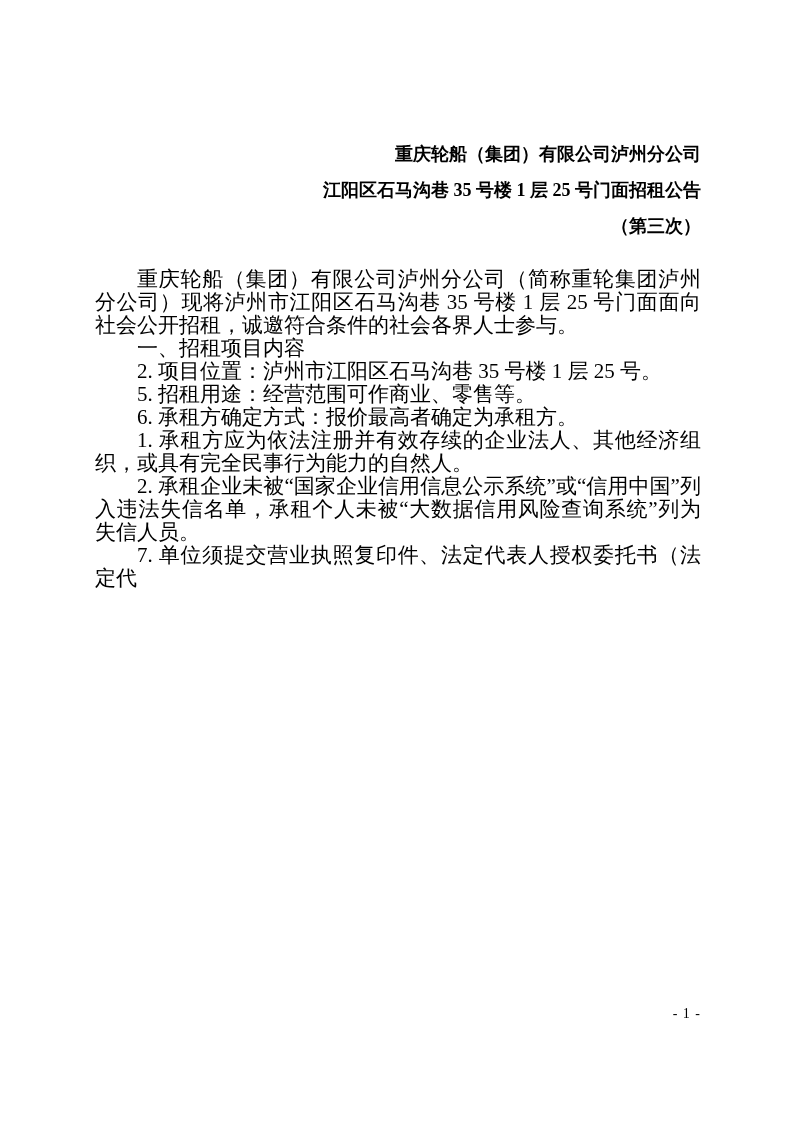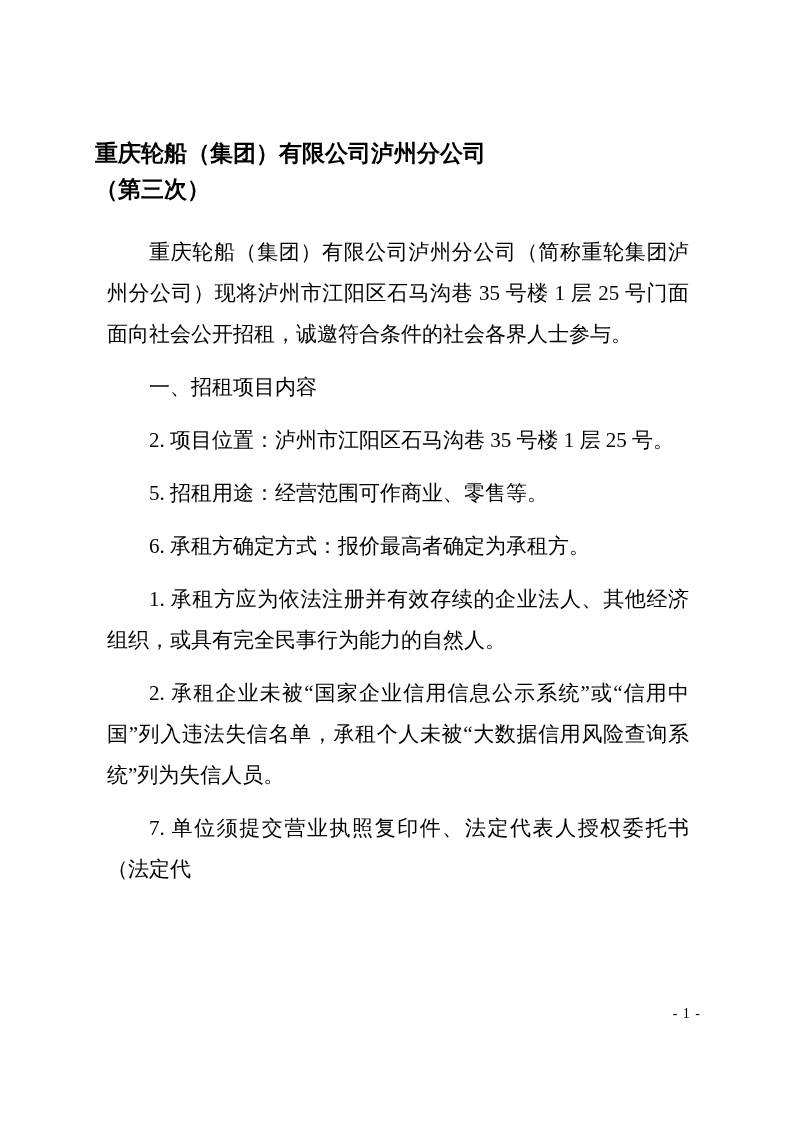--- a/index.html
+++ b/index.html
@@ -17,57 +17,58 @@
     height: 1122px;
     background: #ffffff;
   }
   .doc {
     position: absolute;
     left: 95px;
     top: 136px;
     width: 606px;
   }
   .title-block {
-    text-align: left;
+    text-align: right;
     font-weight: bold;
-    font-size: 23px;
+    font-size: 18px;
     line-height: 36px;
   }
   .title-line {
     white-space: nowrap;
   }
   .body-block {
     margin-top: 24px;
   }
   .para {
     font-size: 21px;
-    line-height: 41px;
+    line-height: 23px;
     text-align: justify;
     text-indent: 2em;
-    margin: 12px;
+    margin: 0;
   }
   .page-num {
     position: absolute;
     left: 95px;
     top: 1005px;
     width: 606px;
     text-align: right;
     font-size: 14px;
     line-height: 18px;
     letter-spacing: 1px;
   }
 </style>
 </head>
 <body>
 
 <div class="page">
   <div class="doc">
 
     <div class="title-block">
       <div class="title-line">重庆轮船（集团）有限公司泸州分公司</div>
+      <div class="title-line">江阳区石马沟巷 35 号楼 1 层 25 号门面招租公告</div>
       <div class="title-line">（第三次）</div>
     </div>
 
     <div class="body-block">
       <p class="para">重庆轮船（集团）有限公司泸州分公司（简称重轮集团泸州分公司）现将泸州市江阳区石马沟巷 35 号楼 1 层 25 号门面面向社会公开招租，诚邀符合条件的社会各界人士参与。</p>
       <p class="para">一、招租项目内容</p>
       <p class="para">2. 项目位置：泸州市江阳区石马沟巷 35 号楼 1 层 25 号。</p>
       <p class="para">5. 招租用途：经营范围可作商业、零售等。</p>
       <p class="para">6. 承租方确定方式：报价最高者确定为承租方。</p>
       <p class="para">1. 承租方应为依法注册并有效存续的企业法人、其他经济组织，或具有完全民事行为能力的自然人。</p>

